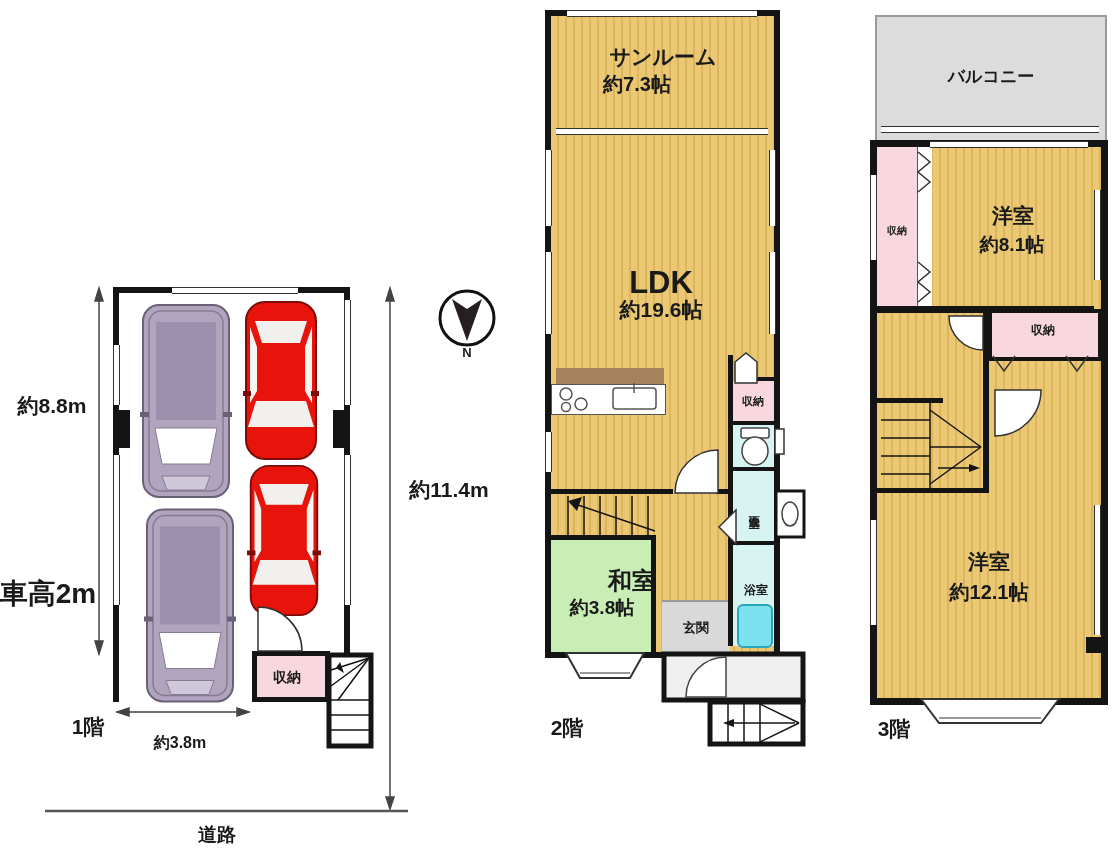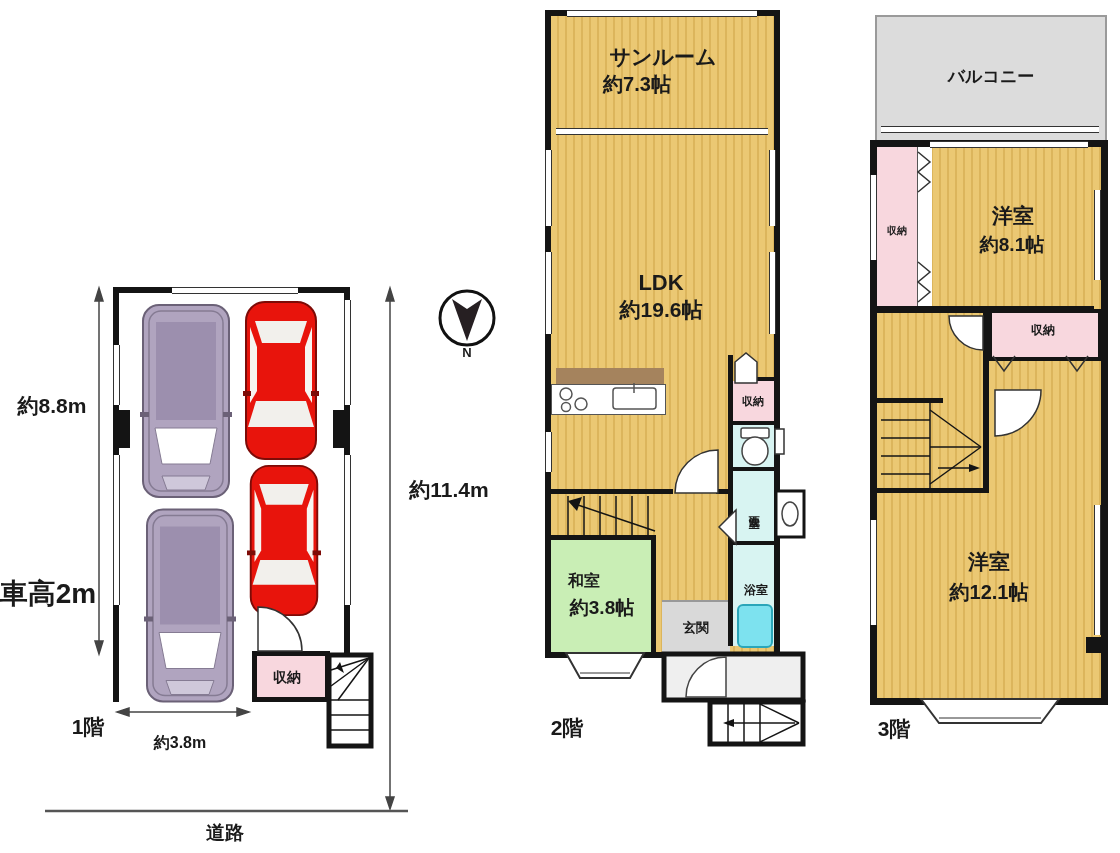--- a/index.html
+++ b/index.html
@@ -242,32 +242,32 @@
       <path d="M921 699 L1059 699 L1041 723 L939 723 Z" fill="#fff" stroke="#333" stroke-width="2"></path>
       <line x1="939" y1="718" x2="1041" y2="718" stroke="#333" stroke-width="1"></line>
     </g>
   </svg>
 
   <div class="lbl" style="left:52px;top:406px;font-size:21px;">約8.8m</div>
   <div class="lbl" style="left:48px;top:594px;font-size:28px;">車高2m</div>
   <div class="lbl" style="left:88px;top:727px;font-size:21px;">1階</div>
   <div class="lbl" style="left:180px;top:743px;font-size:16px;">約3.8m</div>
   <div class="lbl" style="left:287px;top:677px;font-size:14px;">収納</div>
-  <div class="lbl" style="left:225px;top:835px;font-size:19px;font-family:Liberation Mono, monospace;">道路</div>
+  <div class="lbl" style="left:217px;top:835px;font-size:19px;">道路</div>
   <div class="lbl" style="left:449px;top:490px;font-size:21px;text-align:center;">約11.4m</div>
   <div class="lbl" style="left:467px;top:353px;font-size:13px;">N</div>
 
   <div class="lbl" style="left:663px;top:57px;font-size:21px;">サンルーム</div>
   <div class="lbl" style="left:637px;top:84px;font-size:20px;">約7.3帖</div>
-  <div class="lbl" style="left:661px;top:283px;font-size:22px;">LDK</div>
+  <div class="lbl" style="left:661px;top:283px;font-size:31px;">LDK</div>
   <div class="lbl" style="left:661px;top:310px;font-size:21px;">約19.6帖</div>
   <div class="lbl" style="left:753px;top:401px;font-size:11px;">収納</div>
   <div class="lbl vert" style="left:754px;top:508px;font-size:11px;">洗面室</div>
   <div class="lbl" style="left:756px;top:591px;font-size:12px;">浴室</div>
-  <div class="lbl" style="left:584px;top:581px;font-size:16px;">和室</div>
+  <div class="lbl" style="left:632px;top:581px;font-size:24px;">和室</div>
   <div class="lbl" style="left:602px;top:608px;font-size:19px;">約3.8帖</div>
   <div class="lbl" style="left:696px;top:628px;font-size:13px;">玄関</div>
   <div class="lbl" style="left:567px;top:728px;font-size:21px;">2階</div>
 
   <div class="lbl" style="left:991px;top:77px;font-size:17px;">バルコニー</div>
   <div class="lbl" style="left:897px;top:231px;font-size:10px;">収納</div>
   <div class="lbl" style="left:1013px;top:216px;font-size:21px;">洋室</div>
   <div class="lbl" style="left:1012px;top:245px;font-size:19px;">約8.1帖</div>
   <div class="lbl" style="left:1043px;top:331px;font-size:12px;">収納</div>
   <div class="lbl" style="left:989px;top:562px;font-size:21px;">洋室</div>

